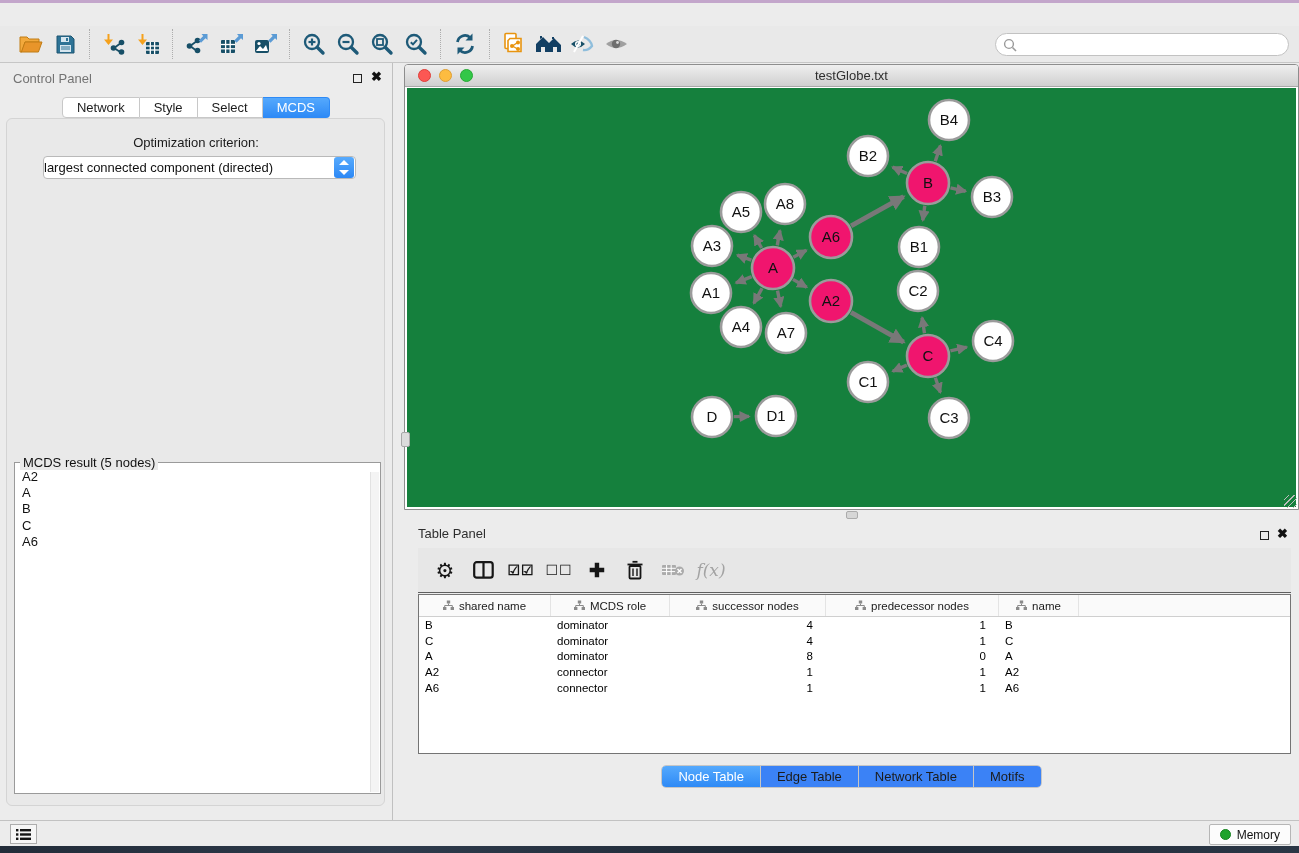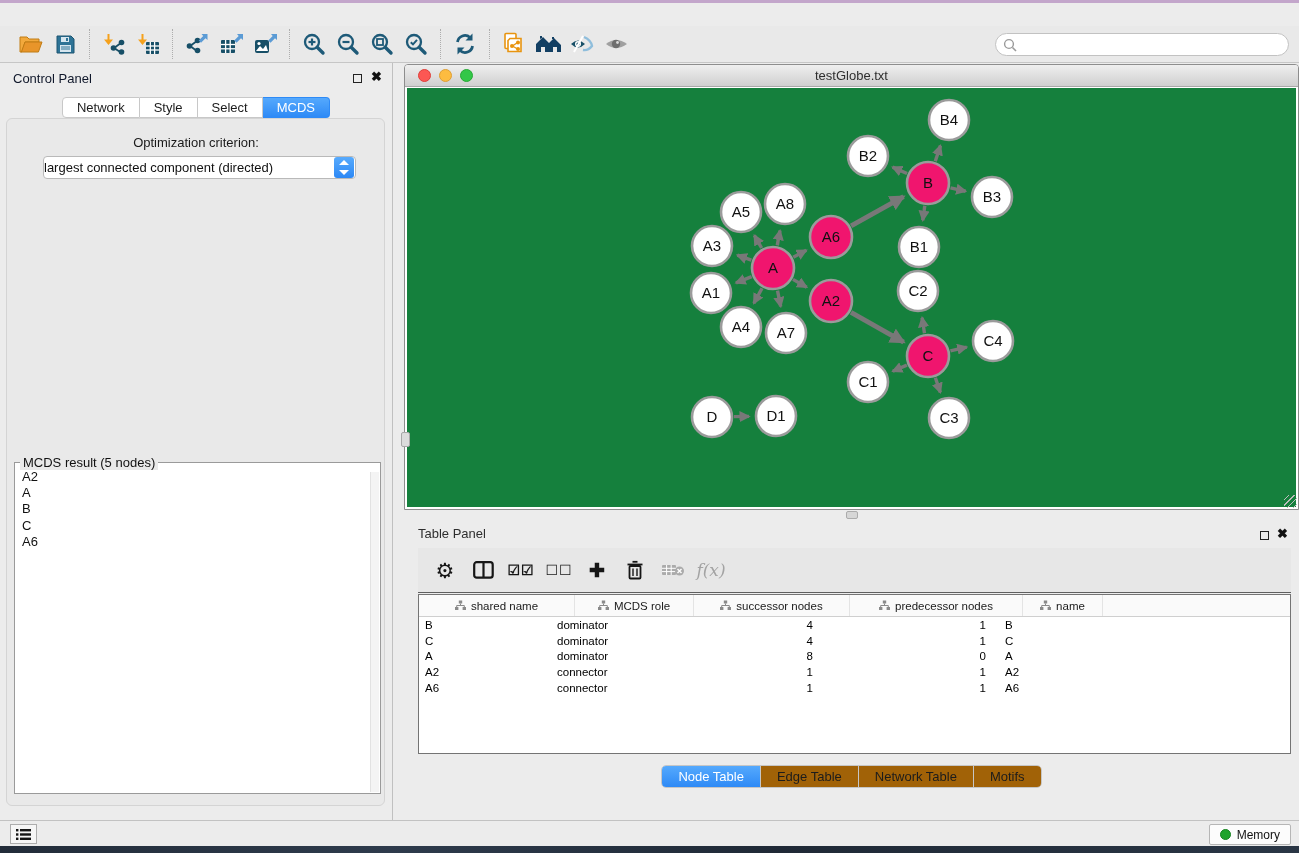--- a/index.html
+++ b/index.html
@@ -22,21 +22,21 @@
     border-bottom:1px solid #C6C6C6; display:flex; align-items:center; padding-left:14px; }
   .tb-icon { display:flex; align-items:center; justify-content:center; width:34px; height:30px; cursor:pointer; }
   .tb-sep { width:0; height:30px; border-left:1px dotted #ADADAD; margin:0 7px; }
   .search-box { position:absolute; right:10px; top:7px; width:294px; height:23px; background:#FFF;
     border:1px solid #C2C2C2; border-radius:12px; display:flex; align-items:center; padding-left:7px; }
   .search-box input { border:none; outline:none; flex:1; font-size:12px; background:transparent; height:18px; }
 
   
   .control-panel { position:absolute; left:0; top:63px; width:393px; height:757px;
     background:#ECECEC; border-right:1px solid #C0C0C0; }
-  .cp-header { position:absolute; top:8px; left:13px; font-size:13px; color:#0f172a; }
+  .cp-header { position:absolute; top:8px; left:13px; font-size:13px; color:#737373; }
   .panel-float { position:absolute; width:9px; height:9px; border:1.5px solid #222; top:11px; }
   .panel-close { position:absolute; top:6px; font-size:13px; font-weight:bold; color:#111; cursor:pointer; }
   .control-panel .panel-float { right:30px; } .control-panel .panel-close { right:10px; }
   .cp-tabs { position:absolute; top:34px; left:0; right:0; display:flex; justify-content:center; }
   .tab-btn { font-size:13px; color:#1C1C1C; background:#FFF; border:1px solid #C8C8C8; border-left:none;
     padding:2px 14px; height:21px; cursor:pointer; }
   .tab-btn:first-child { border-left:1px solid #C8C8C8; border-radius:4px 0 0 4px; }
   .tab-btn:last-child { border-radius:0 4px 4px 0; }
   .tab-btn.active { background:linear-gradient(#55A9FD,#2E8AF6); color:#FFF; border-color:#2E8AF6; }
   .cp-inner { position:absolute; left:6px; right:7px; top:55px; bottom:14px; background:#E9E9E9;
@@ -93,21 +93,21 @@
   .table-grid { position:absolute; top:74px; left:14px; right:8px; bottom:66px; background:#FFF;
     border:1px solid #747474; overflow:hidden; }
   .tg-head { display:flex; height:22px; background:#FAFAFA; border-bottom:1px solid #CFCFCF; }
   .tg-hcell { display:flex; align-items:center; justify-content:center; gap:5px; font-size:11.5px;
     color:#1A1A1A; border-right:1px solid #E4E4E4; height:100%; cursor:pointer; }
   .tg-row { display:flex; height:15.7px; align-items:center; cursor:pointer; }
   .tg-cell { font-size:11.5px; color:#000; padding:0 6px; white-space:nowrap; overflow:hidden; }
   .tg-cell.num { text-align:right; padding-right:13px; }
   .tp-tabs { position:absolute; bottom:32px; left:0; right:0; display:flex; justify-content:center; }
   .seg { display:flex; border:1px solid #C6C6C6; border-radius:5px; overflow:hidden; background:#FFF; height:23px; }
-  .seg-btn { font-size:13px; color:#1C1C1C; background:#a16207; padding:3px 16px; border-left:1px solid #C6C6C6; cursor:pointer; }
+  .seg-btn { font-size:13px; color:#1C1C1C; background:#3b82f6; padding:3px 16px; border-left:1px solid #C6C6C6; cursor:pointer; }
   .seg-btn:first-child { border-left:none; }
   .seg-btn.active { background:linear-gradient(#55A9FD,#2E8AF6); color:#FFF; }
 
   
   .status-bar { position:absolute; left:0; right:0; bottom:7px; height:26px; background:#ECECEC;
     border-top:1px solid #C2C2C2; }
   .list-btn { position:absolute; left:10px; top:3px; width:27px; height:20px; background:#F6F6F6;
     border:1px solid #ADADAD; display:flex; align-items:center; justify-content:center; cursor:pointer; }
   .memory-btn { position:absolute; right:8px; top:3px; height:21px; background:#FCFCFC;
     border:1px solid #B6B6B6; border-radius:2px; display:flex; align-items:center; gap:6px;
@@ -494,21 +494,21 @@
             <path d="M16.5 7 l4 4 M20.5 7 l-4 4" stroke="#FFF" stroke-width="1.4"></path>
           </svg>
       </div>
       <div class="tp-tool disabled">
           <span class="fx-glyph">f(x)</span>
         </div>
     </div>
 
     <div class="table-grid">
       <div class="tg-head">
-          <div class="tg-hcell" style="width: 156px;">
+          <div class="tg-hcell" style="width: 132px;">
             <svg width="11" height="11" viewBox="0 0 11 11">
               <g fill="#8A8A8A">
                 <rect x="3.8" y="0.5" width="3.4" height="3"></rect>
                 <rect x="0" y="7" width="3.4" height="3"></rect>
                 <rect x="7.6" y="7" width="3.4" height="3"></rect>
               </g>
               <path d="M5.5 3.5 v2 M1.7 7 v-1.5 h7.6 V7" fill="none" stroke="#8A8A8A" stroke-width="1"></path>
             </svg>
             <span>shared name</span>
           </div>

